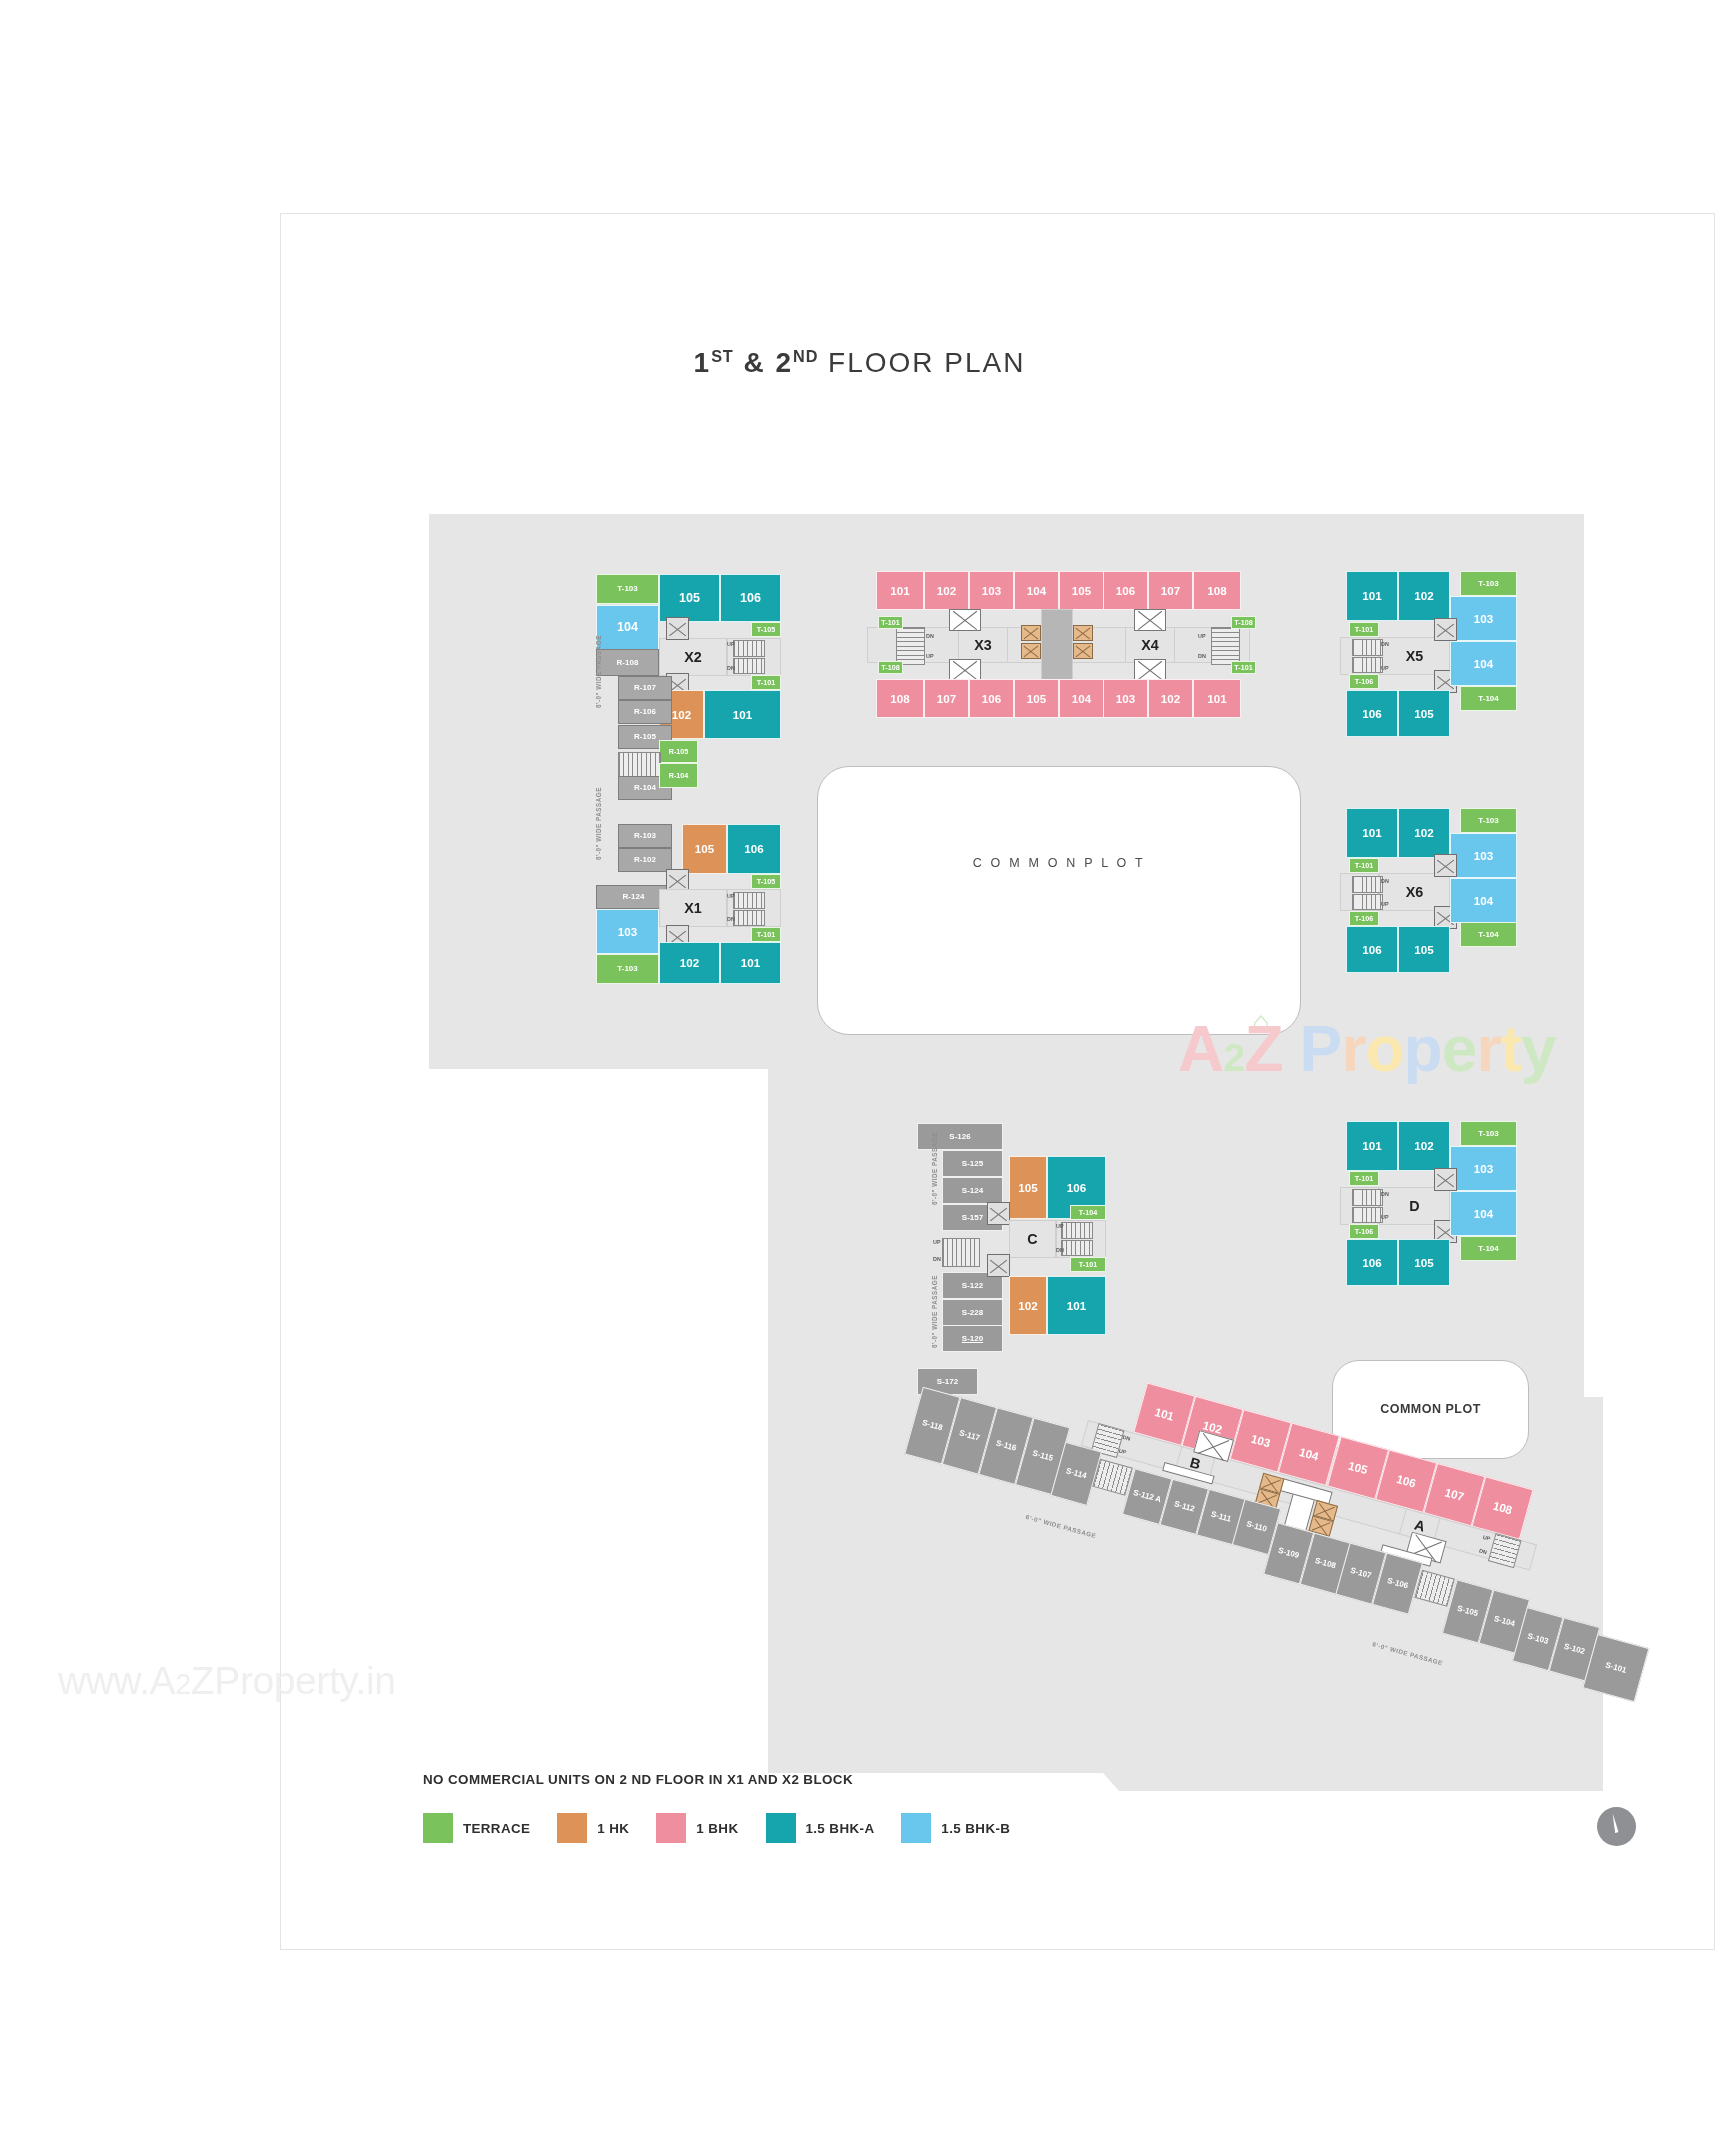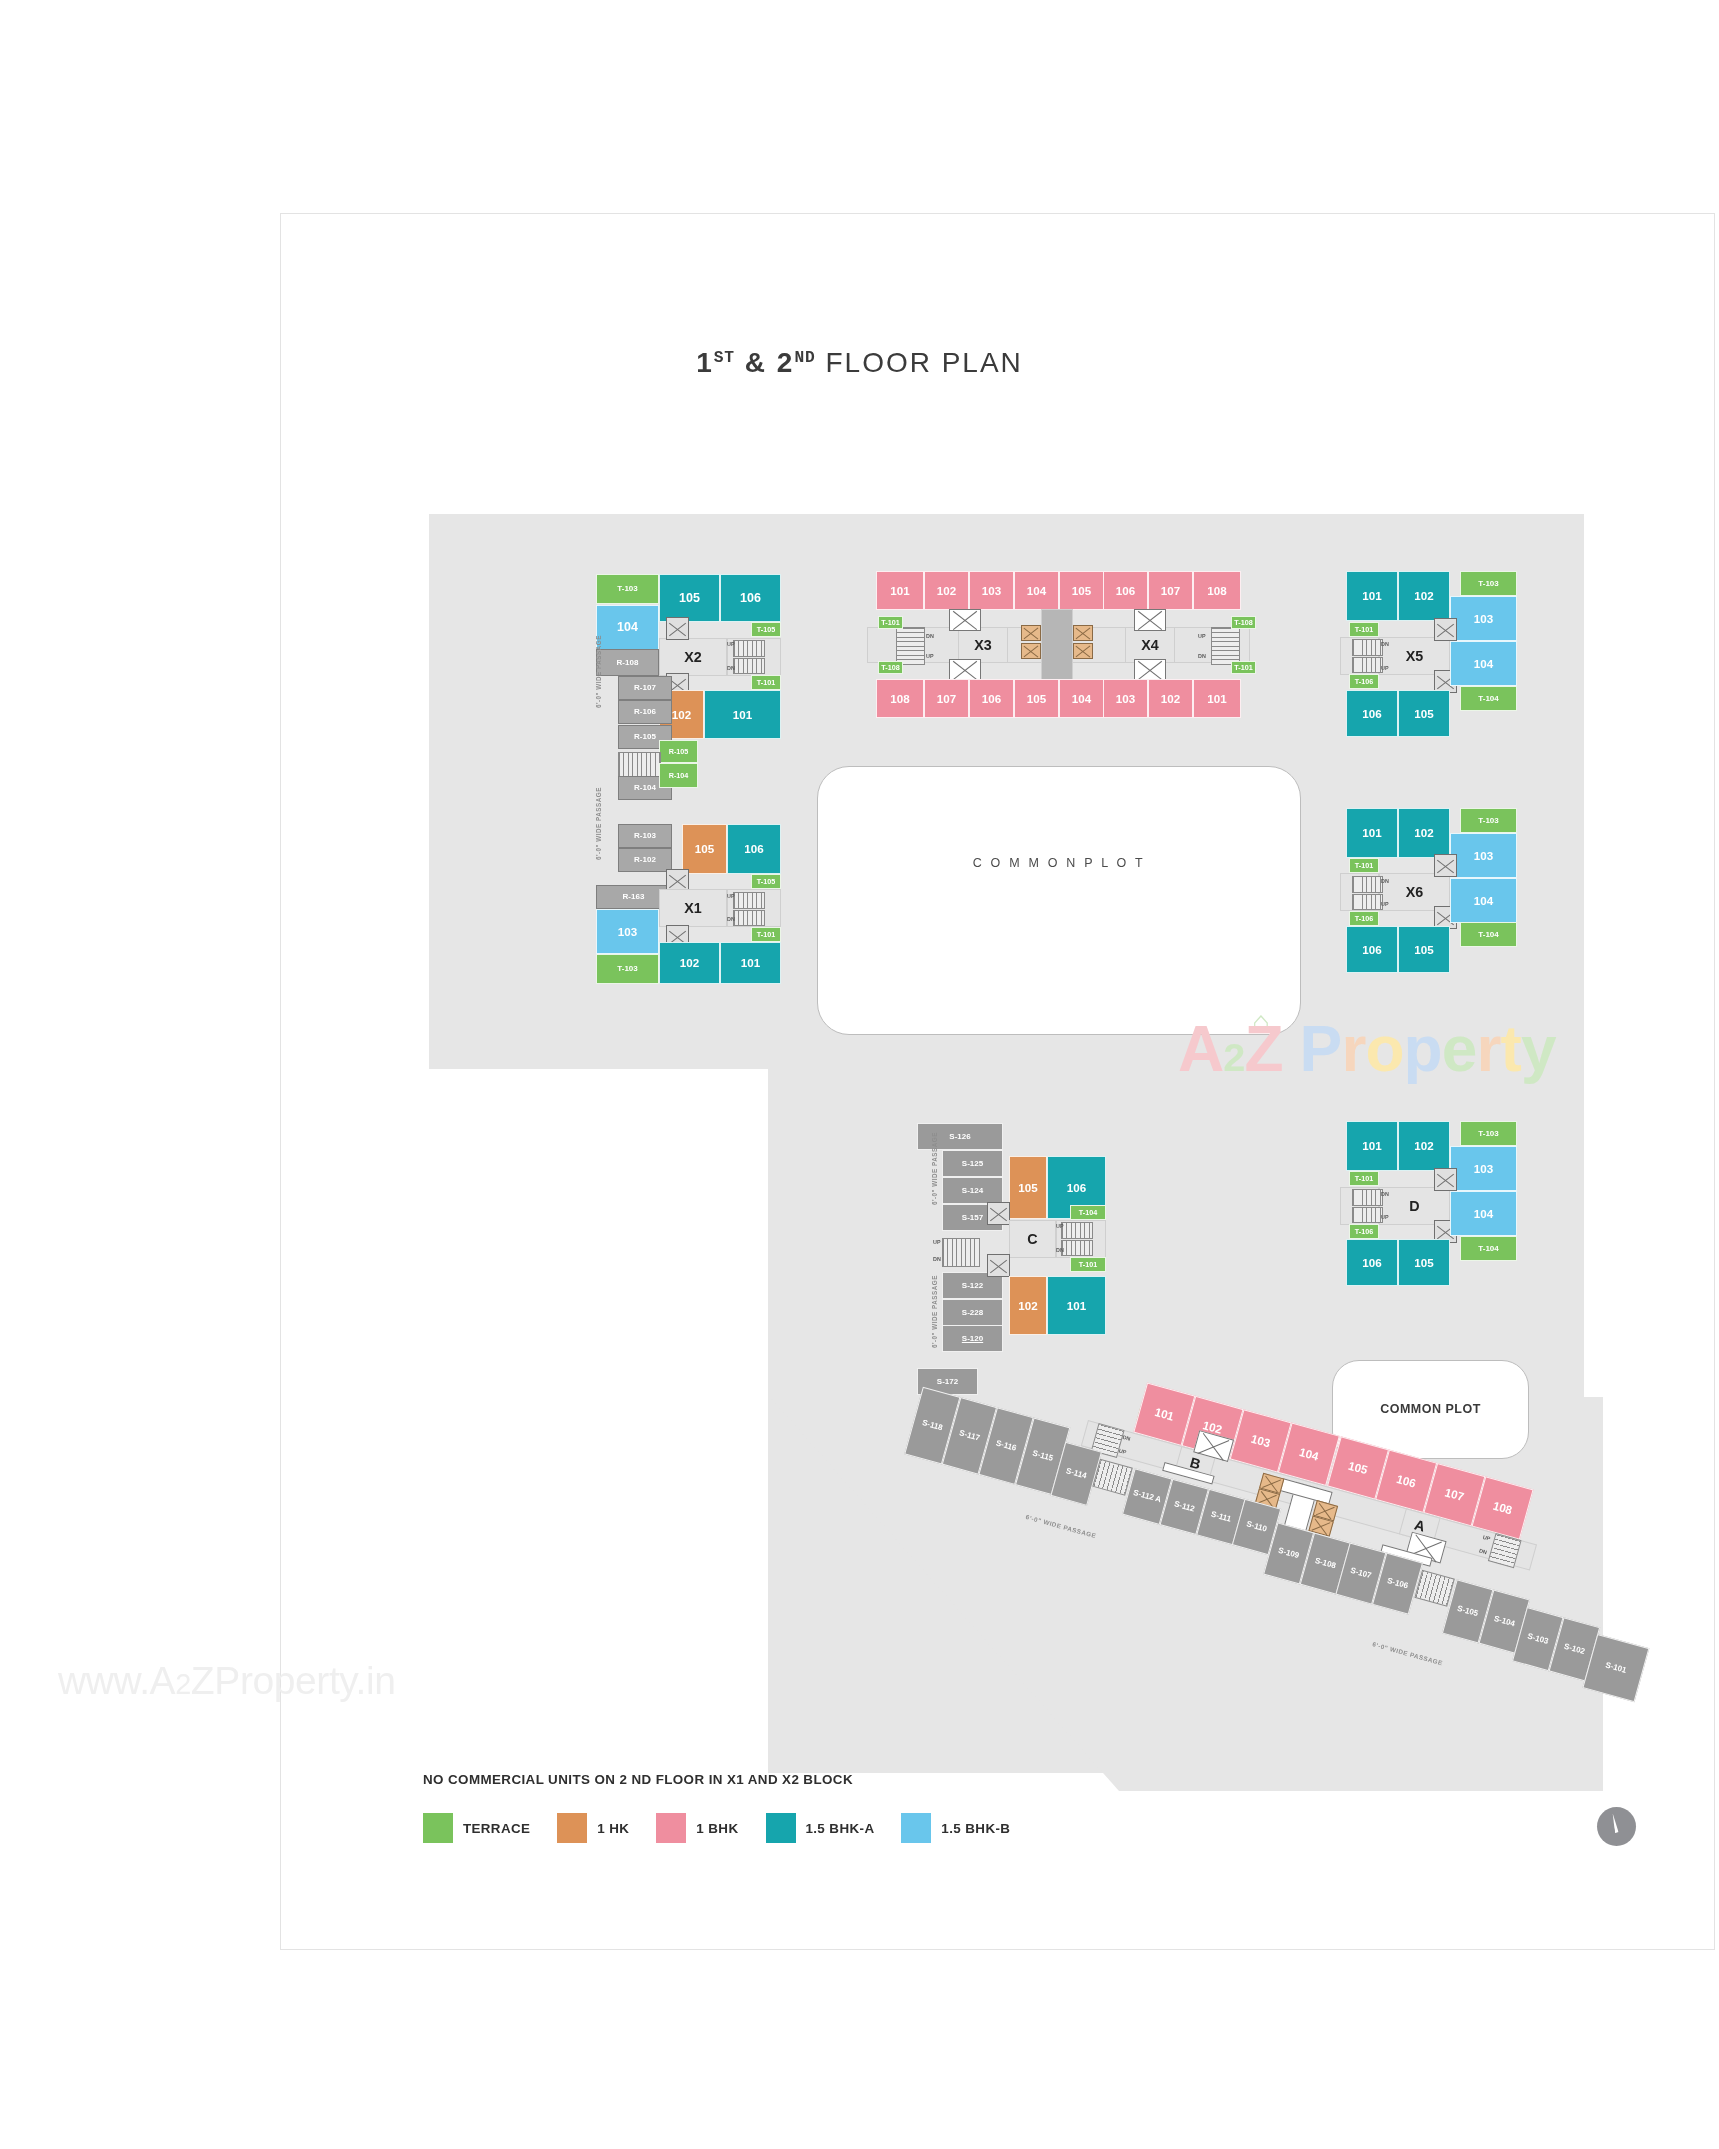--- a/index.html
+++ b/index.html
@@ -8,21 +8,21 @@
        font-family:"Liberation Sans", sans-serif;color:#3a3a3a;}
 
   
   #sheet{position:absolute;left:280px;top:213px;width:1435px;height:1737px;
          background:#fff;border:0.9px solid #e3e3e3;box-sizing:border-box;}
 
   
   #title{position:absolute;left:0;top:0;width:100%;text-align:center;
          font-size:28px;letter-spacing:2px;color:#3b3b3b;font-weight:400;}
   #title .bold{font-weight:700;}
-  #title sup{font-size:.58em;letter-spacing:0.9px;vertical-align:super;font-weight:700;font-family:Liberation Mono, monospace;}
+  #title sup{font-size:.58em;letter-spacing:0.9px;vertical-align:super;font-weight:700;}
   .title-wrap{position:absolute;left:555px;top:347px;width:609px;}
 
   
   .plate{position:absolute;background:#e6e6e6;}
 
   
   .cell{position:absolute;box-sizing:border-box;border:0.9px solid rgba(255,255,255,.85);
         display:flex;align-items:center;justify-content:center;
         color:#fff;font-weight:700;line-height:1;}
   .c-ter {background:#7ac35c;}
@@ -142,21 +142,21 @@
   <div class="cell c-ter  tiny" style="left:659px;top:740px;width:39px;height:23px;">R-105</div>
   <div class="stair" style="left:618px;top:752px;width:41px;height:23px;"></div>
   <div class="cell c-shop f9" style="left:618px;top:776px;width:54px;height:24px;">R-104</div>
   <div class="cell c-ter  tiny" style="left:659px;top:763px;width:39px;height:25px;">R-104</div>
   <div class="passage" style="left:595px;top:708px;transform:rotate(-90deg);transform-origin:left top;">6'-0" WIDE PASSAGE</div>
 </div>
 
 <div>
   <div class="cell c-shop f9" style="left:618px;top:824px;width:54px;height:24px;">R-103</div>
   <div class="cell c-shop f9" style="left:618px;top:848px;width:54px;height:24px;">R-102</div>
-  <div class="cell c-shop f9" style="left:596px;top:885px;width:75px;height:24px;">R-163</div>
+  <div class="cell c-shop f9" style="left:596px;top:885px;width:75px;height:24px;">R-124</div>
 
   <div class="cell c-1hk f13" style="left:682px;top:824px;width:45px;height:50px;">105</div>
   <div class="cell c-15a f13" style="left:727px;top:824px;width:54px;height:50px;">106</div>
   <div class="cell c-ter tiny" style="left:751px;top:874px;width:30px;height:15px;">T-105</div>
 
   <div class="cell c-lift" style="left:666px;top:869px;width:23px;height:23px;">
       <span class="xmark"></span>
     </div>
   <div class="cell c-core f16" style="left:659px;top:889px;width:68px;height:38px;">X1</div>
   <div class="cell c-core" style="left:727px;top:889px;width:54px;height:38px;"></div>

